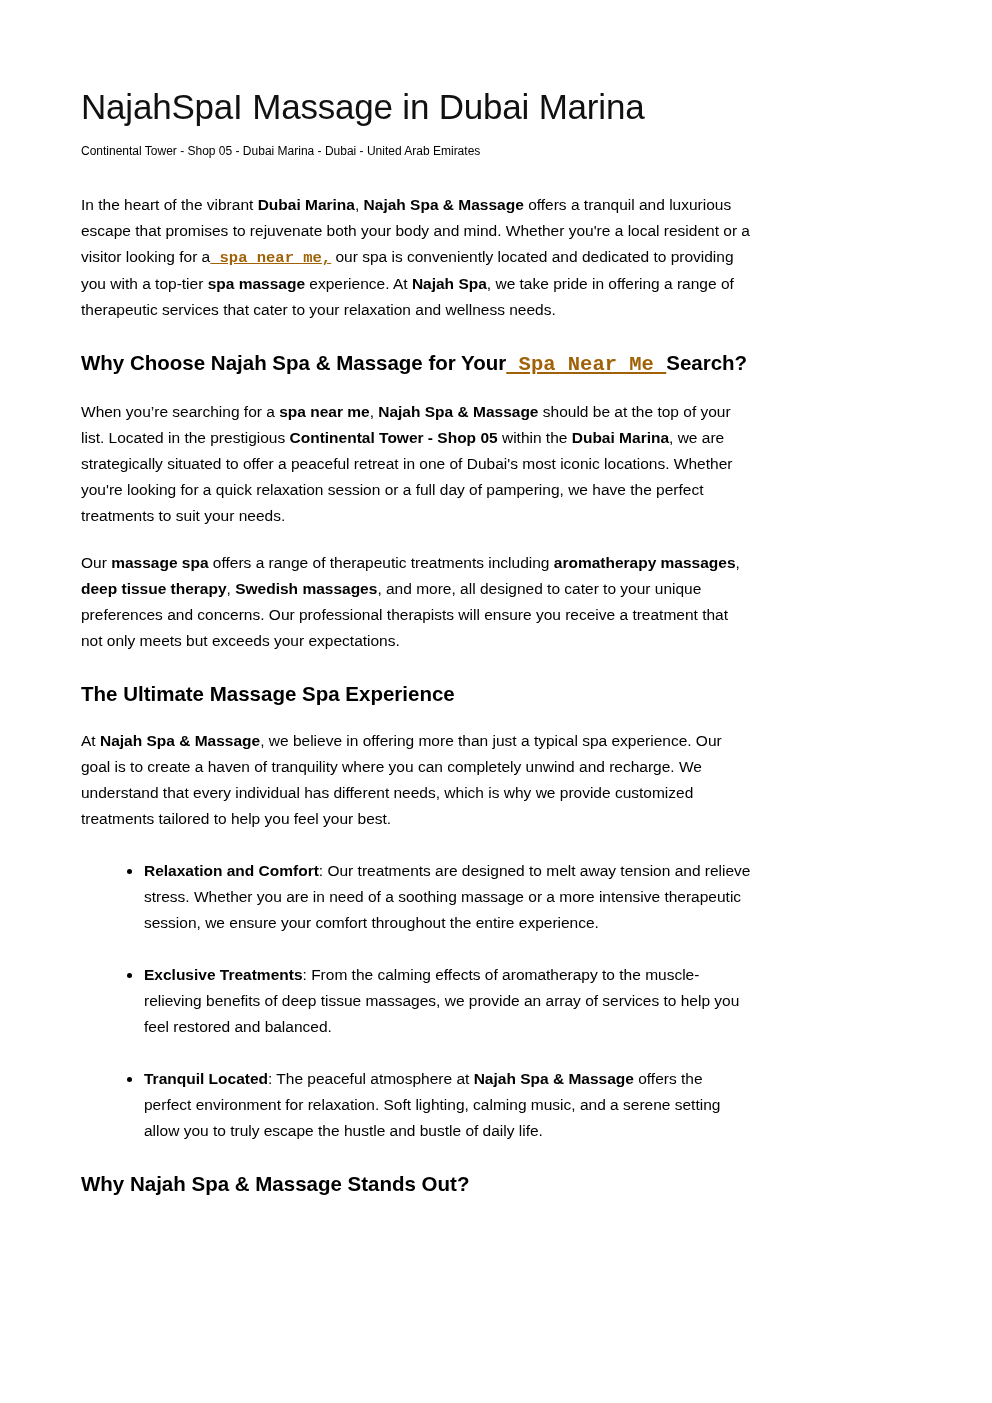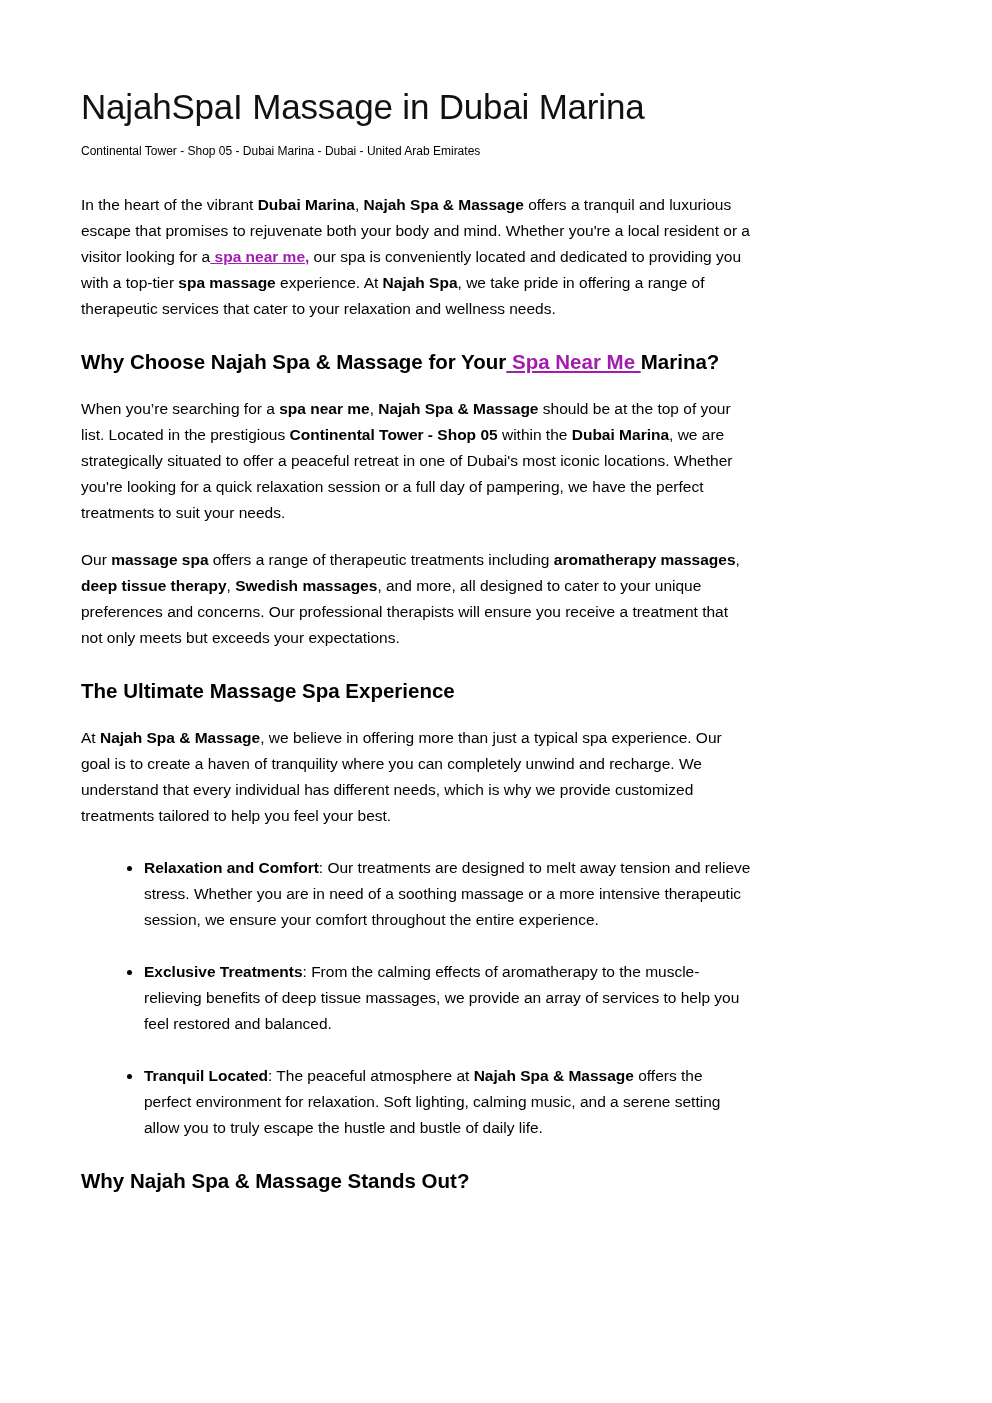--- a/index.html
+++ b/index.html
@@ -55,40 +55,41 @@
     margin: 26px 0 0 0;
     padding: 0 0 0 62px;
   }
   ul.feature-list li {
     line-height: 26px;
     margin-bottom: 26px;
     padding-left: 1px;
   }
   .b { font-weight: 700; }
   a.lnk, span.lnk {
-    color: #a21caf;
+    color: #a16207;
     text-decoration: underline;
     cursor: pointer;
+    font-family: Liberation Mono, monospace;
   }
 </style>
 </head>
 <body>
 
 <div class="page">
 
   <h1 class="doc-title">NajahSpaI Massage in Dubai Marina</h1>
 
   <div class="subtitle">
     <div>Continental Tower - Shop 05 - Dubai Marina - Dubai - United Arab Emirates</div>
   </div>
 
 
   <p class="body-par"><span>In the heart of the vibrant </span><span class="b">Dubai Marina</span><span>, </span><span class="b">Najah Spa &amp; Massage</span><span> offers a tranquil and luxurious escape that promises to rejuvenate both your body and mind. Whether you're a local resident or a visitor looking for a</span><a class="b lnk"> spa near me,</a><span> our spa is conveniently located and dedicated to providing you with a top-tier </span><span class="b">spa massage</span><span> experience. At </span><span class="b">Najah Spa</span><span>, we take pride in offering a range of therapeutic services that cater to your relaxation and wellness needs.</span></p>
 
-  <h2 class="doc-h2"><span>Why Choose Najah Spa &amp; Massage for Your</span><a class="lnk"> Spa Near Me </a><span>Marina?</span></h2>
+  <h2 class="doc-h2"><span>Why Choose Najah Spa &amp; Massage for Your</span><a class="lnk"> Spa Near Me </a><span>Search?</span></h2>
 
   <p class="body-par"><span>When you’re searching for a </span><span class="b">spa near me</span><span>, </span><span class="b">Najah Spa &amp; Massage</span><span> should be at the top of your list. Located in the prestigious </span><span class="b">Continental Tower - Shop 05</span><span> within the </span><span class="b">Dubai Marina</span><span>, we are strategically situated to offer a peaceful retreat in one of Dubai's most iconic locations. Whether you're looking for a quick relaxation session or a full day of pampering, we have the perfect treatments to suit your needs.</span></p>
 
   <p class="body-par"><span>Our </span><span class="b">massage spa</span><span> offers a range of therapeutic treatments including </span><span class="b">aromatherapy massages</span><span>, </span><span class="b">deep tissue therapy</span><span>, </span><span class="b">Swedish massages</span><span>, and more, all designed to cater to your unique preferences and concerns. Our professional therapists will ensure you receive a treatment that not only meets but exceeds your expectations.</span></p>
 
   <h2 class="doc-h2">The Ultimate Massage Spa Experience</h2>
 
   <p class="body-par"><span>At </span><span class="b">Najah Spa &amp; Massage</span><span>, we believe in offering more than just a typical spa experience. Our goal is to create a haven of tranquility where you can completely unwind and recharge. We understand that every individual has different needs, which is why we provide customized treatments tailored to help you feel your best.</span></p>
 
   <ul class="feature-list">

